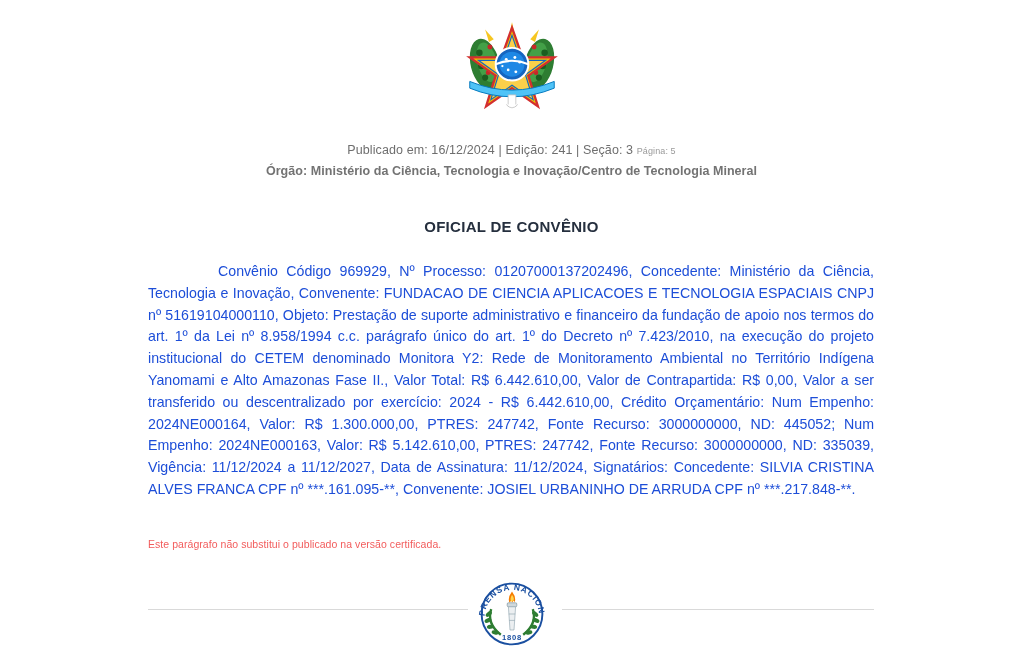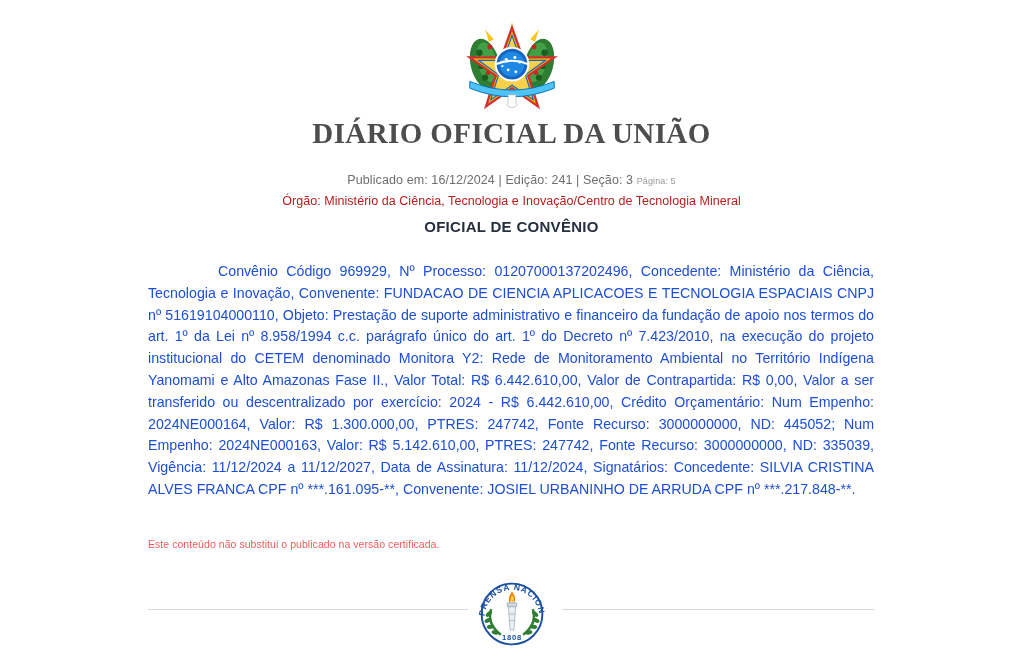--- a/index.html
+++ b/index.html
@@ -61,22 +61,22 @@
     letter-spacing: 0.1px;
   }
   .pub-line .pagina {
     font-size: 9px;
     color: #9a9a9a;
     letter-spacing: 0.1px;
   }
   .orgao-line {
     margin-top: 7px;
     font-size: 12.5px;
-    font-weight: normal;
-    color: #b91c1c;
+    font-weight: bold;
+    color: #737373;
     letter-spacing: 0.05px;
   }
 
   
   .doc-title {
     position: absolute;
     top: 218px;
     left: 0;
     width: 1023px;
     text-align: center;
@@ -192,33 +192,32 @@
         </g>
 
         <path d="M6 64 Q50 82 94 64 L94 71 Q50 89 6 71 Z" fill="#4fc3f7" stroke="#0277bd" stroke-width="1"></path>
         <path d="M46 78 h8 v12 h-8 z" fill="#ffffff" stroke="#bdbdbd" stroke-width="0.8"></path>
         <path d="M44 88 q6 7 12 0" fill="#ffffff" stroke="#bdbdbd" stroke-width="0.8"></path>
       </svg>
     </span>
   </div>
 
   <div class="masthead">
-    <div class="dou-title">DIÁRIO OFICIAL DA UNIÃO</div>
     <div class="pub-line">
       <span>Publicado em: 16/12/2024 | Edição: 241 | Seção: 3</span>
       <span class="pagina">Página: 5</span>
     </div>
     <div class="orgao-line">Órgão: Ministério da Ciência, Tecnologia e Inovação/Centro de Tecnologia Mineral</div>
   </div>
 
   <div class="doc-title">OFICIAL DE CONVÊNIO</div>
 
   <div class="body-text">Convênio Código 969929, Nº Processo: 01207000137202496, Concedente: Ministério da Ciência, Tecnologia e Inovação, Convenente: FUNDACAO DE CIENCIA APLICACOES E TECNOLOGIA ESPACIAIS CNPJ nº 51619104000110, Objeto: Prestação de suporte administrativo e financeiro da fundação de apoio nos termos do art. 1º da Lei nº 8.958/1994 c.c. parágrafo único do art. 1º do Decreto nº 7.423/2010, na execução do projeto institucional do CETEM denominado Monitora Y2: Rede de Monitoramento Ambiental no Território Indígena Yanomami e Alto Amazonas Fase II., Valor Total: R$ 6.442.610,00, Valor de Contrapartida: R$ 0,00, Valor a ser transferido ou descentralizado por exercício: 2024 - R$ 6.442.610,00, Crédito Orçamentário: Num Empenho: 2024NE000164, Valor: R$ 1.300.000,00, PTRES: 247742, Fonte Recurso: 3000000000, ND: 445052; Num Empenho: 2024NE000163, Valor: R$ 5.142.610,00, PTRES: 247742, Fonte Recurso: 3000000000, ND: 335039, Vigência: 11/12/2024 a 11/12/2027, Data de Assinatura: 11/12/2024, Signatários: Concedente: SILVIA CRISTINA ALVES FRANCA CPF nº ***.161.095-**, Convenente: JOSIEL URBANINHO DE ARRUDA CPF nº ***.217.848-**.</div>
 
-  <div class="disclaimer">Este conteúdo não substitui o publicado na versão certificada.</div>
+  <div class="disclaimer">Este parágrafo não substitui o publicado na versão certificada.</div>
 
   <div class="footer">
     <div class="rule rule-left"></div>
     <div class="rule rule-right"></div>
     <div class="seal-wrap">
       <span class="seal">
         <svg viewBox="0 0 100 100" width="80" height="80" aria-hidden="true">
 
           <defs>
             <path id="sealArcTop" d="M16,54 A34,34 0 0 1 84,54" fill="none"></path>

